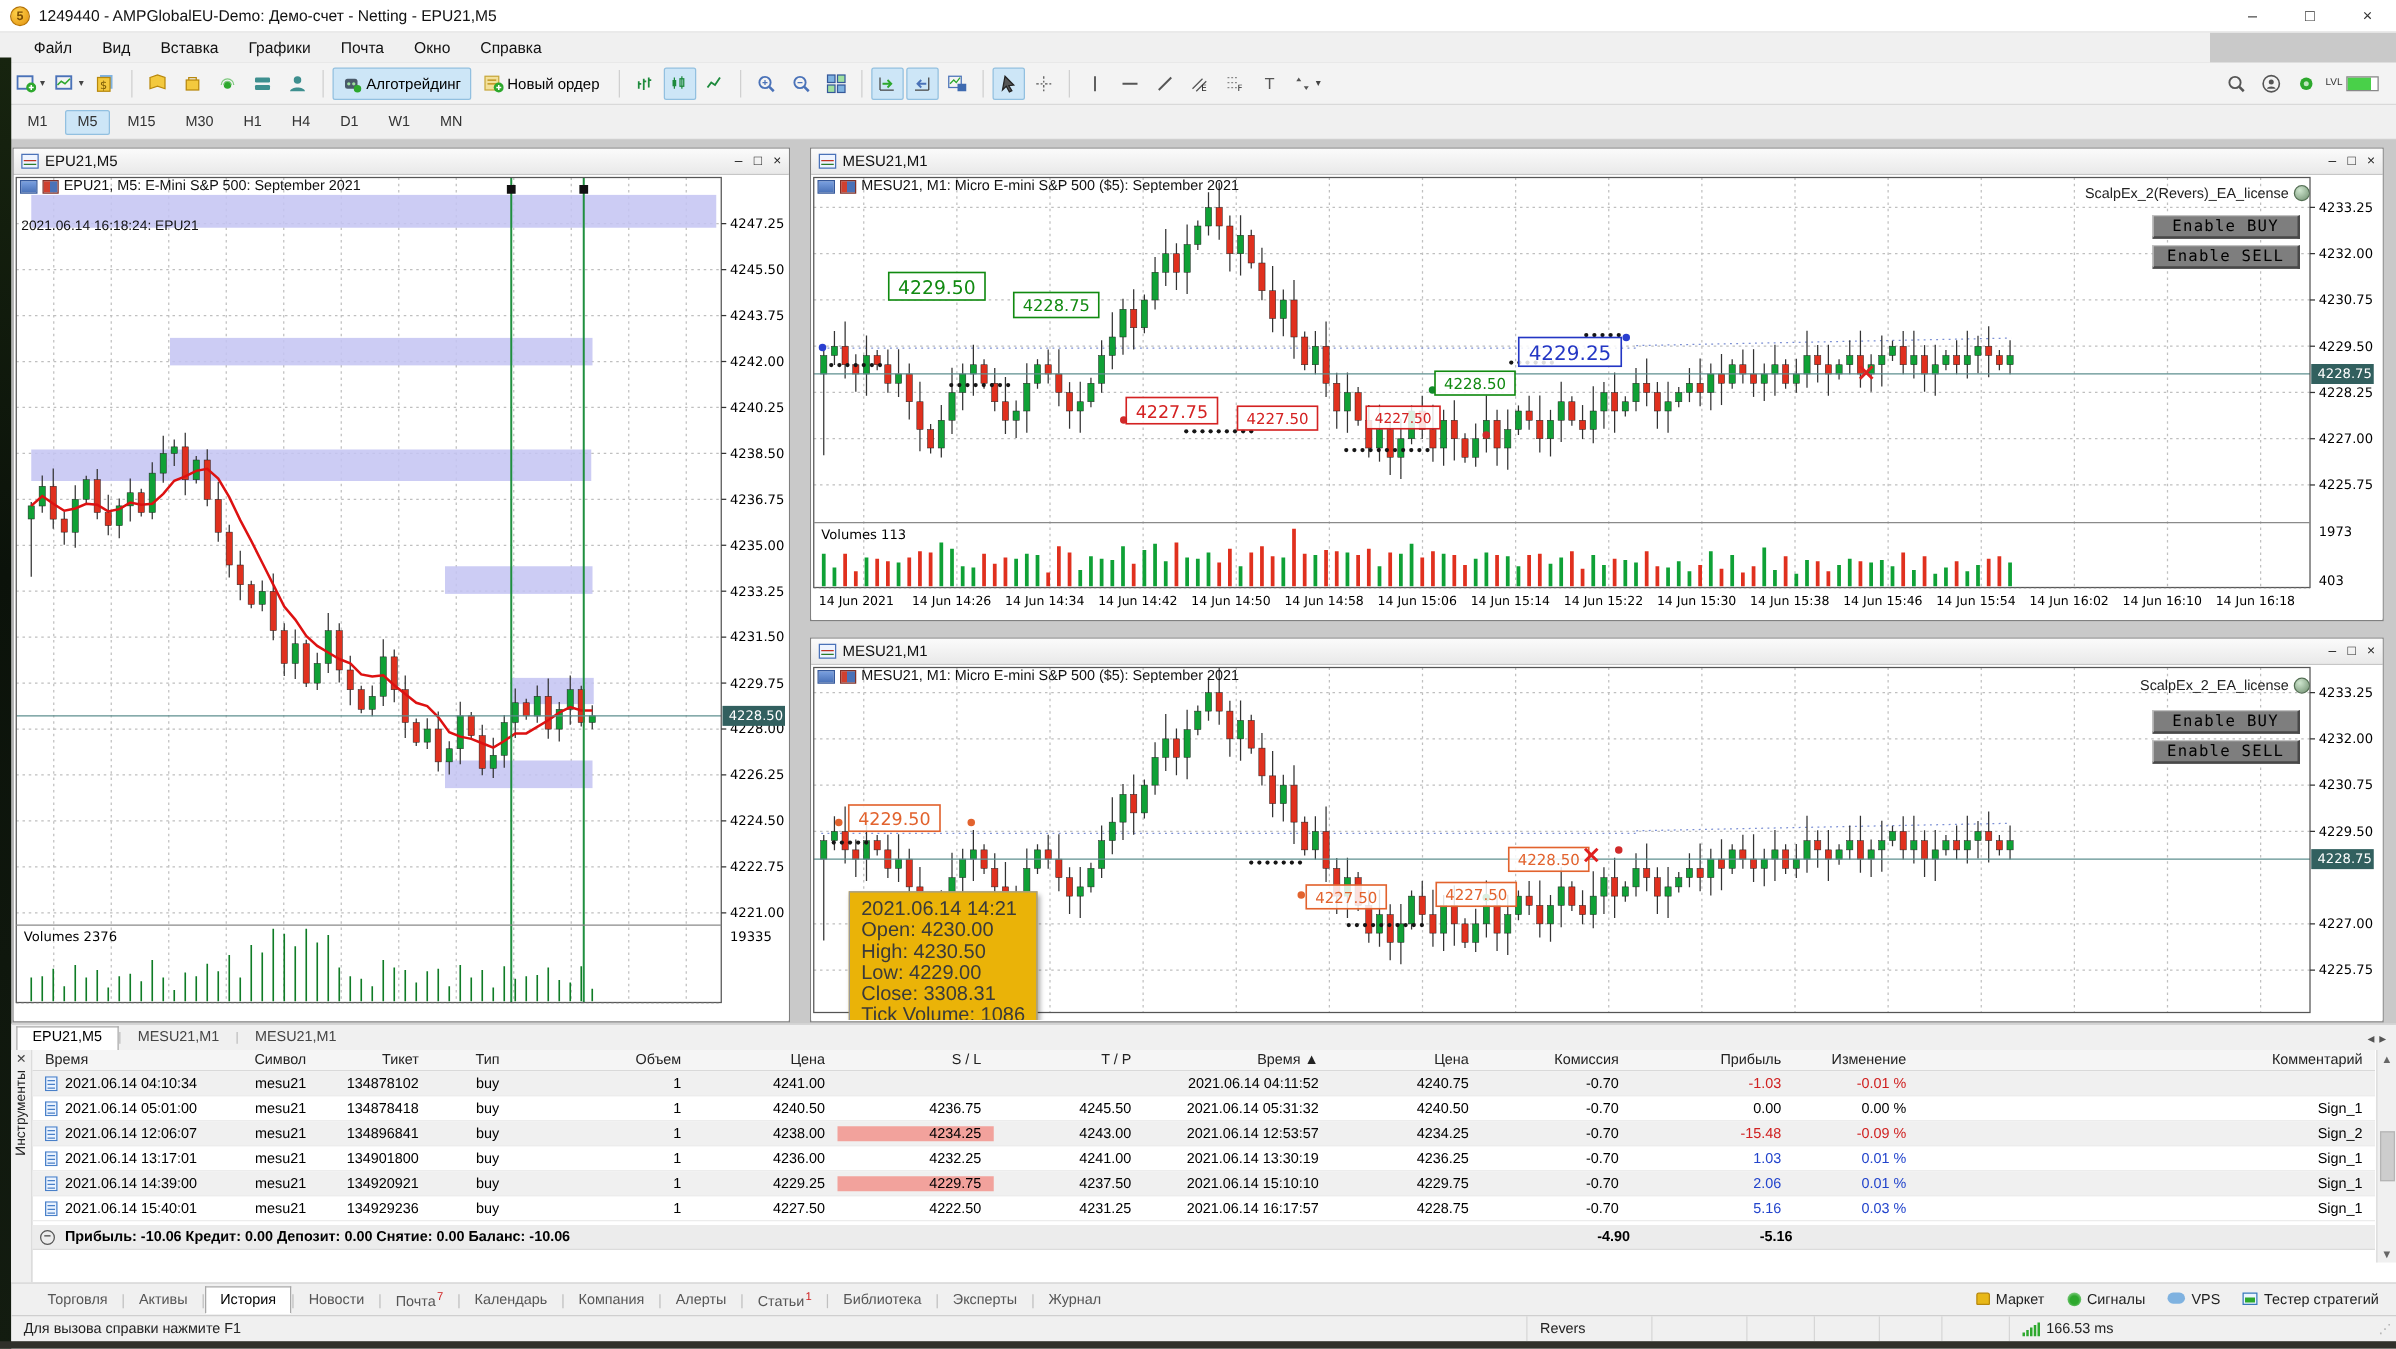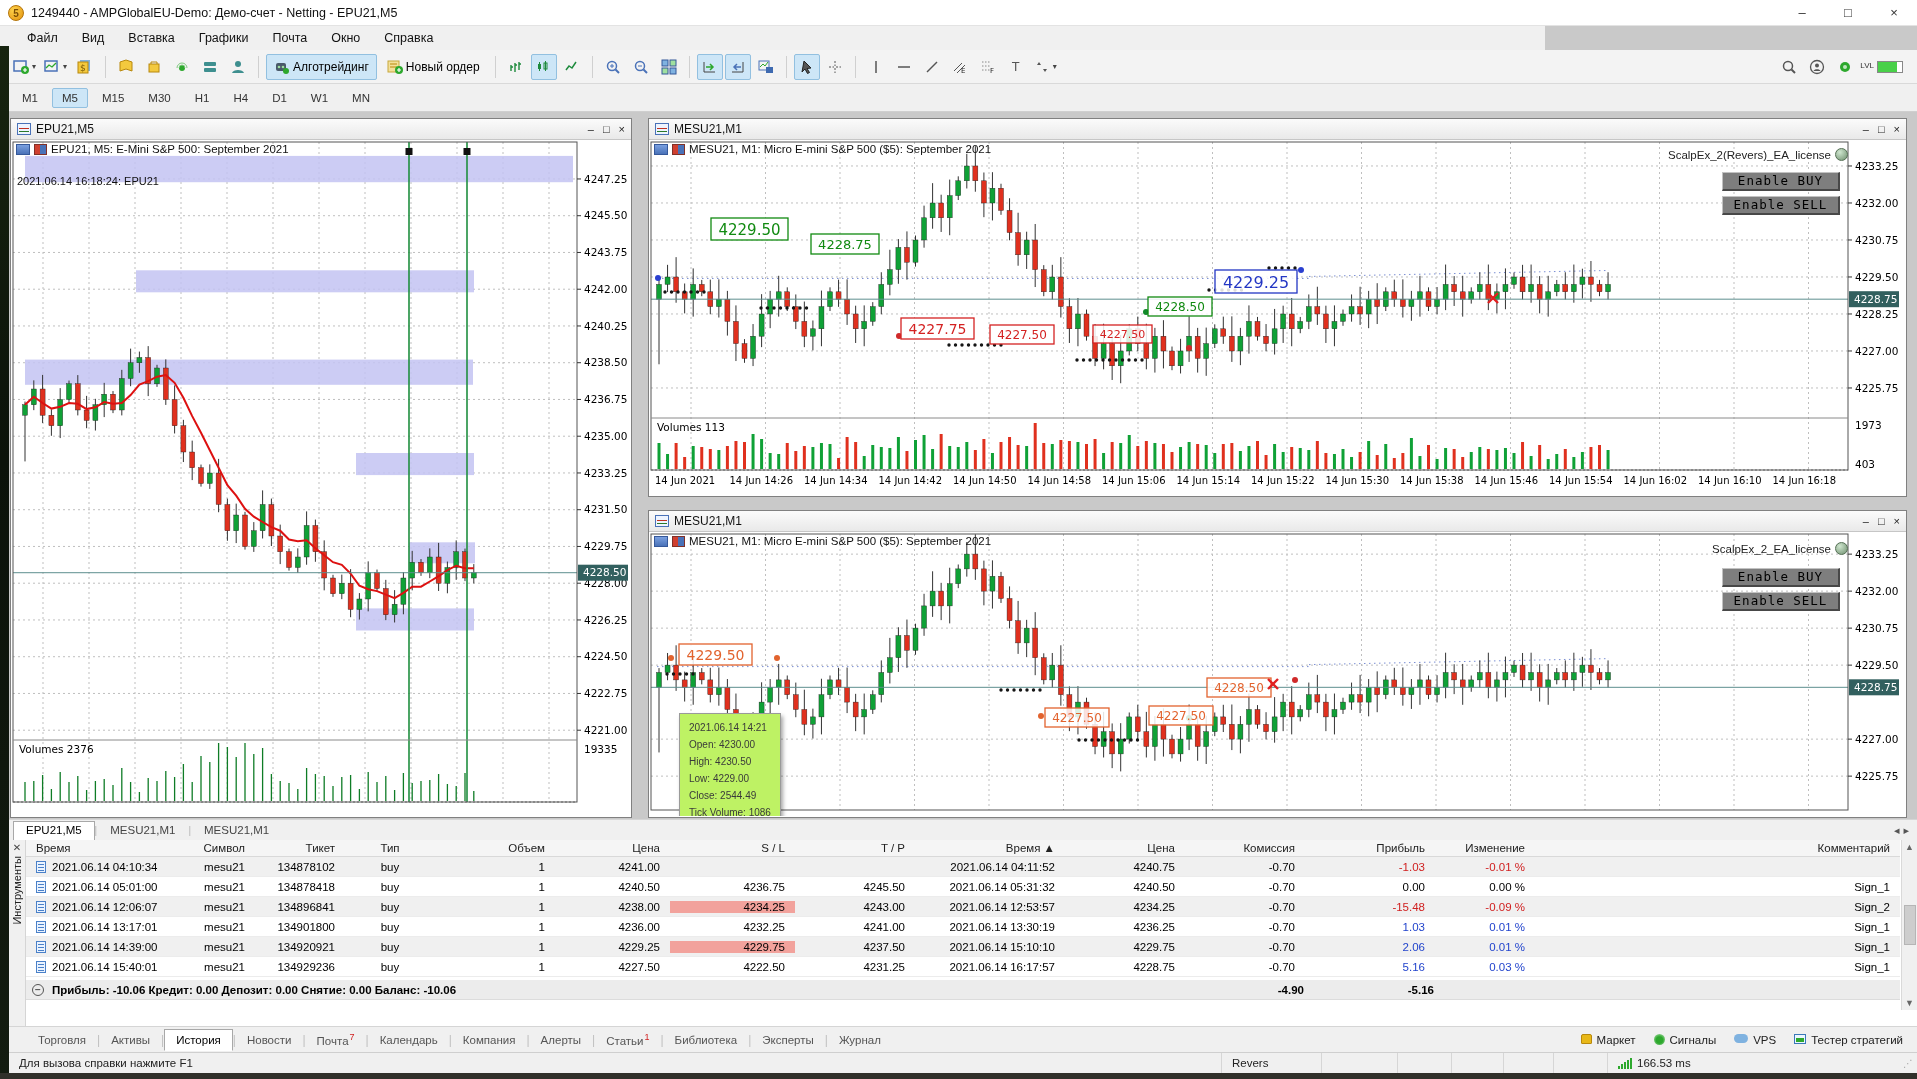--- a/index.html
+++ b/index.html
@@ -6,21 +6,21 @@
   html,body{width:1917px;height:1079px}
   #screen{position:relative;width:1917px;height:1079px;background:#c9c9c9;
     font-family:"Liberation Sans","DejaVu Sans",sans-serif;font-size:12px;color:#000;overflow:hidden}
   .abs{position:absolute}
   
   #titlebar{left:0;top:0;width:1917px;height:26px;background:#fff;display:flex;align-items:center;padding-left:8px;gap:7px;border-bottom:1px solid #e3e3e3}
   #titlebar .ttl{font-size:12.5px;color:#111}
   .mt5logo{width:16px;height:16px;border-radius:50%;background:radial-gradient(circle at 35% 30%,#ffd24a,#e2920f);border:1px solid #b47408;color:#7a4d05;font-size:10px;font-weight:bold;text-align:center;line-height:15px}
   .winbtns{margin-left:auto;display:flex}
   .winbtns span{width:46px;height:26px;text-align:center;line-height:25px;font-size:13px;color:#333}
-  #menubar{left:0;top:26px;width:1545px;height:24px;background:#f0f0f0;display:flex;align-items:center;padding-left:16px;gap:2px}
+  #menubar{left:0;top:26px;width:1768px;height:24px;background:#f0f0f0;display:flex;align-items:center;padding-left:16px;gap:2px}
   .menu-item{padding:3px 11px;font-size:12.5px;color:#111}
   #toolbar{left:0;top:50px;width:1917px;height:34px;background:#f3f3f3;border-bottom:1px solid #d9d9d9;display:flex;align-items:center;padding-left:10px;gap:2px}
   .tbtn{height:26px;min-width:26px;display:flex;align-items:center;justify-content:center;border:1px solid transparent;border-radius:2px;gap:3px;padding:0 2px}
   .tbtn.active{background:#cde6f7;border-color:#92c0e0}
   .tbtn.lbl{padding:0 7px;font-size:12px}
   .tsep{width:1px;height:22px;background:#d0d0d0;margin:0 5px}
   .drop{font-size:8px;color:#444}
   #tfbar{left:0;top:84px;width:1917px;height:28px;background:#f0f0f0;border-bottom:1px solid #cfcfcf;display:flex;align-items:center;padding-left:12px;gap:4px}
   .tf{padding:3px 9px;font-size:11.5px;color:#333;border:1px solid transparent;border-radius:2px}
   .tf.active{background:#cde6f7;border-color:#92c0e0}
@@ -34,21 +34,21 @@
   .win-title .cicon::after{content:"";position:absolute;left:1px;top:4px;width:10px;height:1px;background:#c03020;box-shadow:0 3px 0 #2a7a2a}
   .wbtns{margin-left:auto;display:flex;gap:9px;font-size:11px;color:#222}
   .win-content{position:relative;background:#fff;overflow:hidden}
   .chart-hdr{position:absolute;display:flex;align-items:center;gap:4px;font-size:11.5px;color:#111;z-index:6;left:5px;top:3px}
   .chart-sub{position:absolute;left:6px;top:35px;font-size:11px;color:#111;z-index:6}
   .mi-table{width:14px;height:11px;background:linear-gradient(#7aa0e0,#4a72b8);border:1px solid #35589a}
   .mi-bars{width:13px;height:11px;background:linear-gradient(90deg,#d04030 45%,#4a72b8 45%);border:1px solid #803028}
   .ea-label{position:absolute;font-size:11.5px;color:#222;z-index:6;display:flex;align-items:center;gap:4px}
   .ea-orb{width:13px;height:13px;border-radius:50%;background:radial-gradient(circle at 35% 30%,#cfe6cf,#6f8f6f);border:1px solid #557055}
   .ea-btn{position:absolute;width:118px;height:19px;background:#7e7e7e;border-top:1px solid #c2c2c2;border-left:1px solid #c2c2c2;border-right:2px solid #484848;border-bottom:2px solid #484848;color:#000;font-family:"DejaVu Sans Mono","Liberation Mono",monospace;font-size:12.5px;text-align:center;line-height:16px;letter-spacing:1px;z-index:6}
-  .tooltip{position:absolute;background:#bef264;border:1px solid #9a9a9a;box-shadow:2px 3px 4px rgba(0,0,0,.35);font-size:10px;color:#3a3a3a;padding:5px 9px 6px;line-height:17px;z-index:9;white-space:nowrap}
+  .tooltip{position:absolute;background:#eab308;border:1px solid #9a9a9a;box-shadow:2px 3px 4px rgba(0,0,0,.35);font-size:16px;color:#3a3a3a;padding:5px 9px 6px;line-height:17px;z-index:9;white-space:nowrap}
   
   #mditabs{left:9px;top:819px;width:1908px;height:21px;background:#f0f0f0;border-top:1px solid #d5d5d5;display:flex;align-items:flex-end;padding-left:4px}
   .mtab{padding:2px 12px;font-size:11.5px;color:#444;border:1px solid transparent;border-bottom:none;height:19px}
   .mtab.active{background:#fff;border-color:#a8a8a8;color:#000}
   .mtab-sep{color:#b5b5b5;align-self:center;font-size:10px}
   .mdi-arrows{margin-left:auto;margin-right:8px;display:flex;gap:4px;align-self:center;color:#555;font-size:11px}
   
   #toolbox{left:9px;top:840px;width:1908px;height:186px;background:#fff}
   #tb-side{position:absolute;left:0;top:0;width:17px;height:186px;background:#f0f0f0;border-right:1px solid #d5d5d5;display:flex;flex-direction:column;align-items:center;padding-top:2px}
   #tb-side .vlabel{writing-mode:vertical-rl;transform:rotate(180deg);font-size:11px;color:#222;margin-top:3px}
@@ -1416,21 +1416,21 @@
           <text x="532" y="188" font-size="12" fill="#e2632e" text-anchor="middle">4227.50</text>
           <rect x="558" y="146" width="64" height="19" fill="#fff" fill-opacity="0.85" stroke="#e2632e" stroke-width="1.3"></rect>
           <text x="590" y="160" font-size="12" fill="#e2632e" text-anchor="middle">4228.50</text>
           <path d="M619 147l10 10M619 157l10 -10" stroke="#e02020" stroke-width="2.4"></path>
         </svg>
       <div class="tooltip" style="left:30px;top:181px" id="candle-tooltip">
           <div>2021.06.14 14:21</div>
           <div>Open: 4230.00</div>
           <div>High: 4230.50</div>
           <div>Low: 4229.00</div>
-          <div>Close: 2544.49</div>
+          <div>Close: 3308.31</div>
           <div>Tick Volume: 1086</div>
         </div>
     </div>
   </div>
 
   <div id="mditabs" class="abs">
       <span class="mtab active">EPU21,M5</span>
       <span class="mtab-sep">|</span>
       <span class="mtab">MESU21,M1</span>
       <span class="mtab-sep">|</span>

